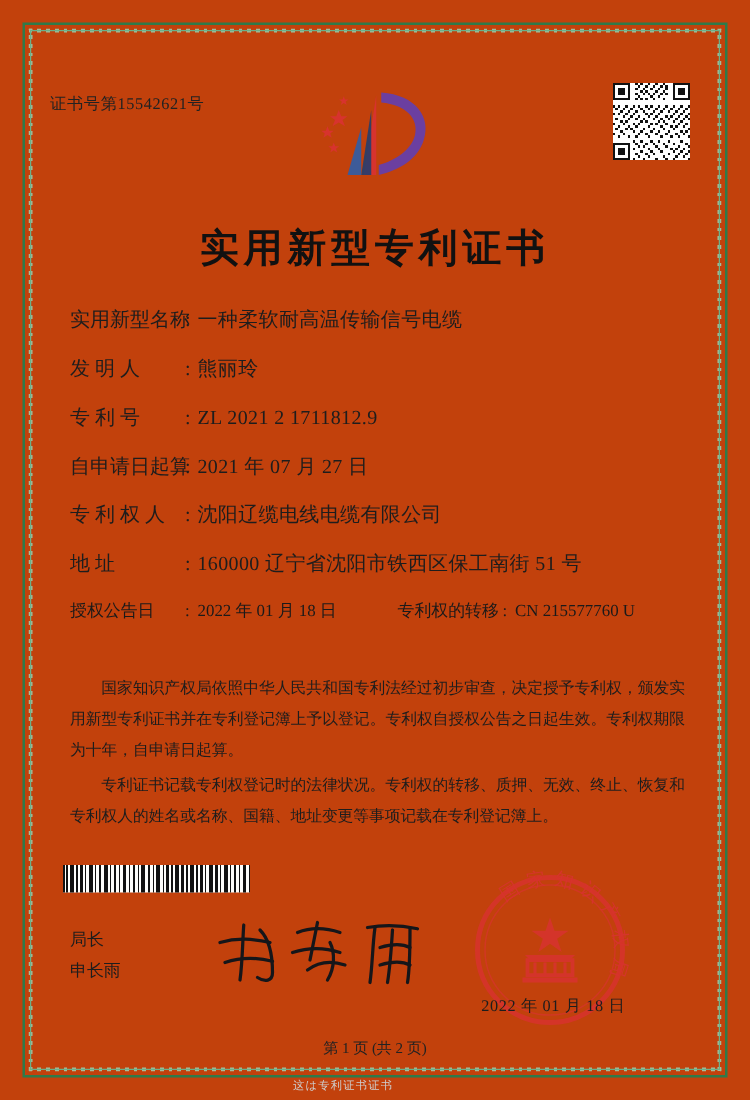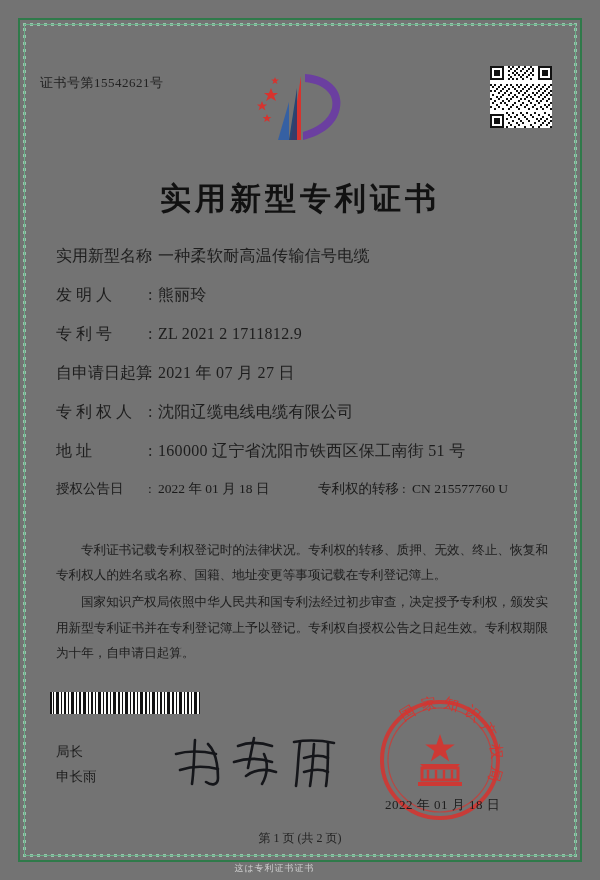--- a/index.html
+++ b/index.html
@@ -11,21 +11,21 @@
     width: 600px;
     height: 880px;
     font-family: "Liberation Serif", serif;
     color: #1a1a1a;
     overflow: hidden;
   }
   #page {
     position: relative;
     width: 600px;
     height: 880px;
-    background: #737373;
+    background: #c2410c;
   }
   
   .frame-outer {
     position: absolute;
     left: 18px;
     top: 18px;
     right: 18px;
     bottom: 18px;
     border: 2px solid #2f7a4a;
     box-sizing: border-box;
@@ -518,22 +518,22 @@
         <span class="seg">
           <span class="lbl2">专利权的转移</span>
           <span class="colon">:</span>
           <span class="val">CN 215577760 U</span>
         </span>
       </div>
 
     </div>
 
     <div class="paras">
+      <p>国家知识产权局依照中华人民共和国专利法经过初步审查，决定授予专利权，颁发实用新型专利证书并在专利登记簿上予以登记。专利权自授权公告之日起生效。专利权期限为十年，自申请日起算。</p>
       <p>专利证书记载专利权登记时的法律状况。专利权的转移、质押、无效、终止、恢复和专利权人的姓名或名称、国籍、地址变更等事项记载在专利登记簿上。</p>
-      <p>国家知识产权局依照中华人民共和国专利法经过初步审查，决定授予专利权，颁发实用新型专利证书并在专利登记簿上予以登记。专利权自授权公告之日起生效。专利权期限为十年，自申请日起算。</p>
     </div>
 
     <div class="barcode">
       <svg viewBox="0 0 150 22" width="150" height="22" shape-rendering="crispEdges" aria-hidden="true">
         <rect width="150" height="22" fill="#fdfdfb"></rect>
         <g fill="#111111">
           <rect x="0" y="0" width="2" height="22"></rect>
             <rect x="3" y="0" width="1" height="22"></rect>
           <rect x="6" y="0" width="3" height="22"></rect>
             <rect x="11" y="0" width="1" height="22"></rect>

